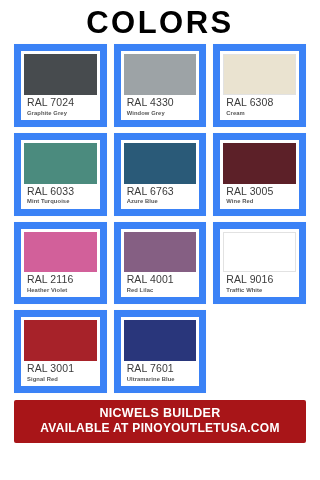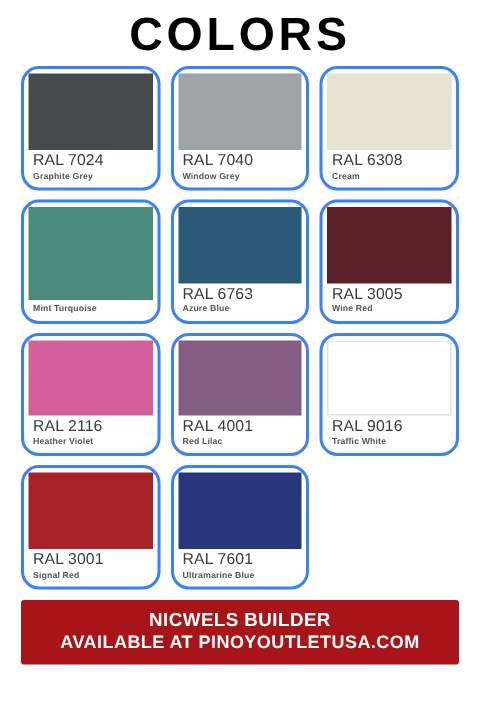--- a/index.html
+++ b/index.html
@@ -49,22 +49,22 @@
     display: grid;
     grid-template-columns: repeat(3, 1fr);
     grid-template-rows: repeat(4, 1fr);
     column-gap: 7px;
     row-gap: 6px;
     padding: 0 14px;
   }
 
   .card {
     background: #ffffff;
-    border: 2px solid #3b82f6;
-    border-radius: 12px;
+    border: 7px solid #3b82f6;
+    border-radius: 0;
     padding: 3px 3px 0 3px;
     display: flex;
     flex-direction: column;
     overflow: hidden;
     box-shadow: 0 0 1px rgba(0,0,0,0.06);
   }
 
   .chip {
     flex: 1 1 auto;
     width: 100%;
@@ -140,34 +140,35 @@
       <div class="card">
         <div class="chip" style="background: rgb(71, 75, 78);"></div>
         <div class="card-label">
           <div class="ral-code">RAL 7024</div>
           <div class="ral-name">Graphite Grey</div>
         </div>
       </div>
       <div class="card">
         <div class="chip" style="background: rgb(157, 163, 166);"></div>
         <div class="card-label">
-          <div class="ral-code">RAL 7040</div>
+          <div class="ral-code">RAL 4330</div>
           <div class="ral-name">Window Grey</div>
         </div>
       </div>
       <div class="card">
         <div class="chip has-outline" style="background: rgb(234, 227, 208);"></div>
         <div class="card-label">
           <div class="ral-code">RAL 6308</div>
           <div class="ral-name">Cream</div>
         </div>
       </div>
       <div class="card">
         <div class="chip" style="background: rgb(75, 139, 126);"></div>
         <div class="card-label">
+          <div class="ral-code">RAL 6033</div>
           <div class="ral-name">Mint Turquoise</div>
         </div>
       </div>
       <div class="card">
         <div class="chip" style="background: rgb(42, 90, 120);"></div>
         <div class="card-label">
           <div class="ral-code">RAL 6763</div>
           <div class="ral-name">Azure Blue</div>
         </div>
       </div>

